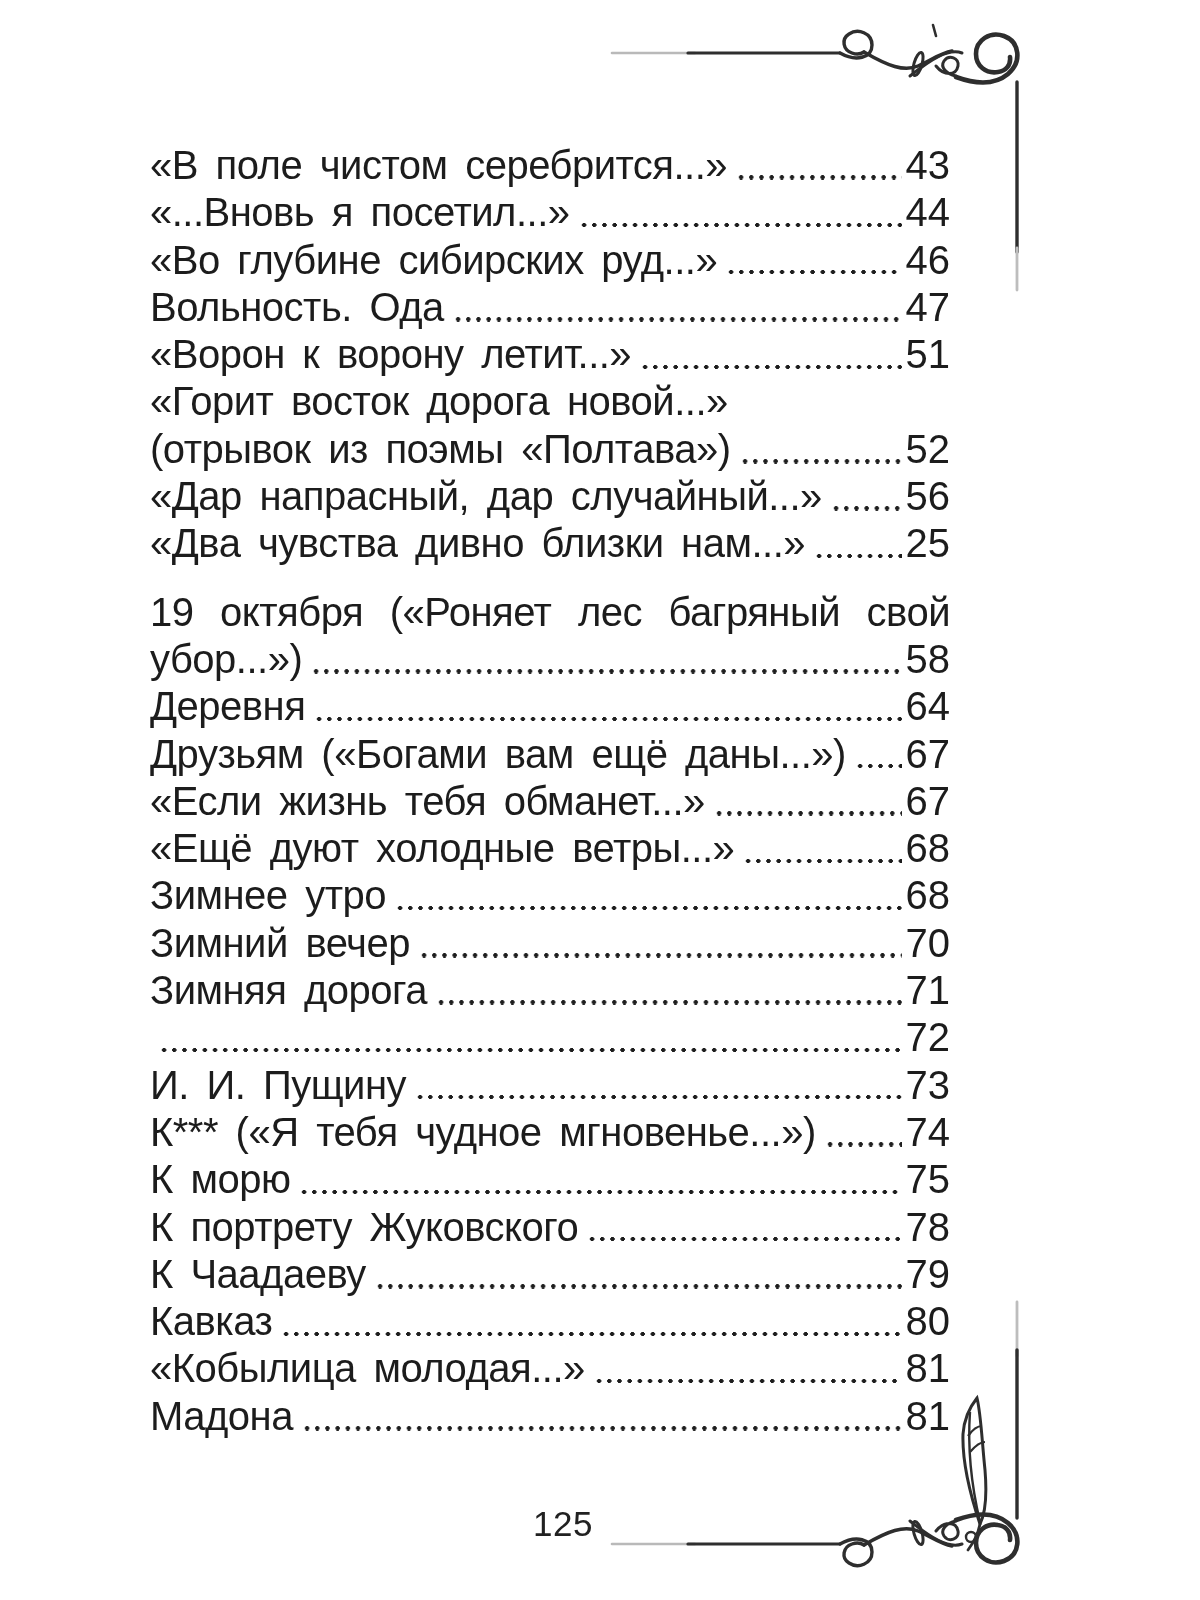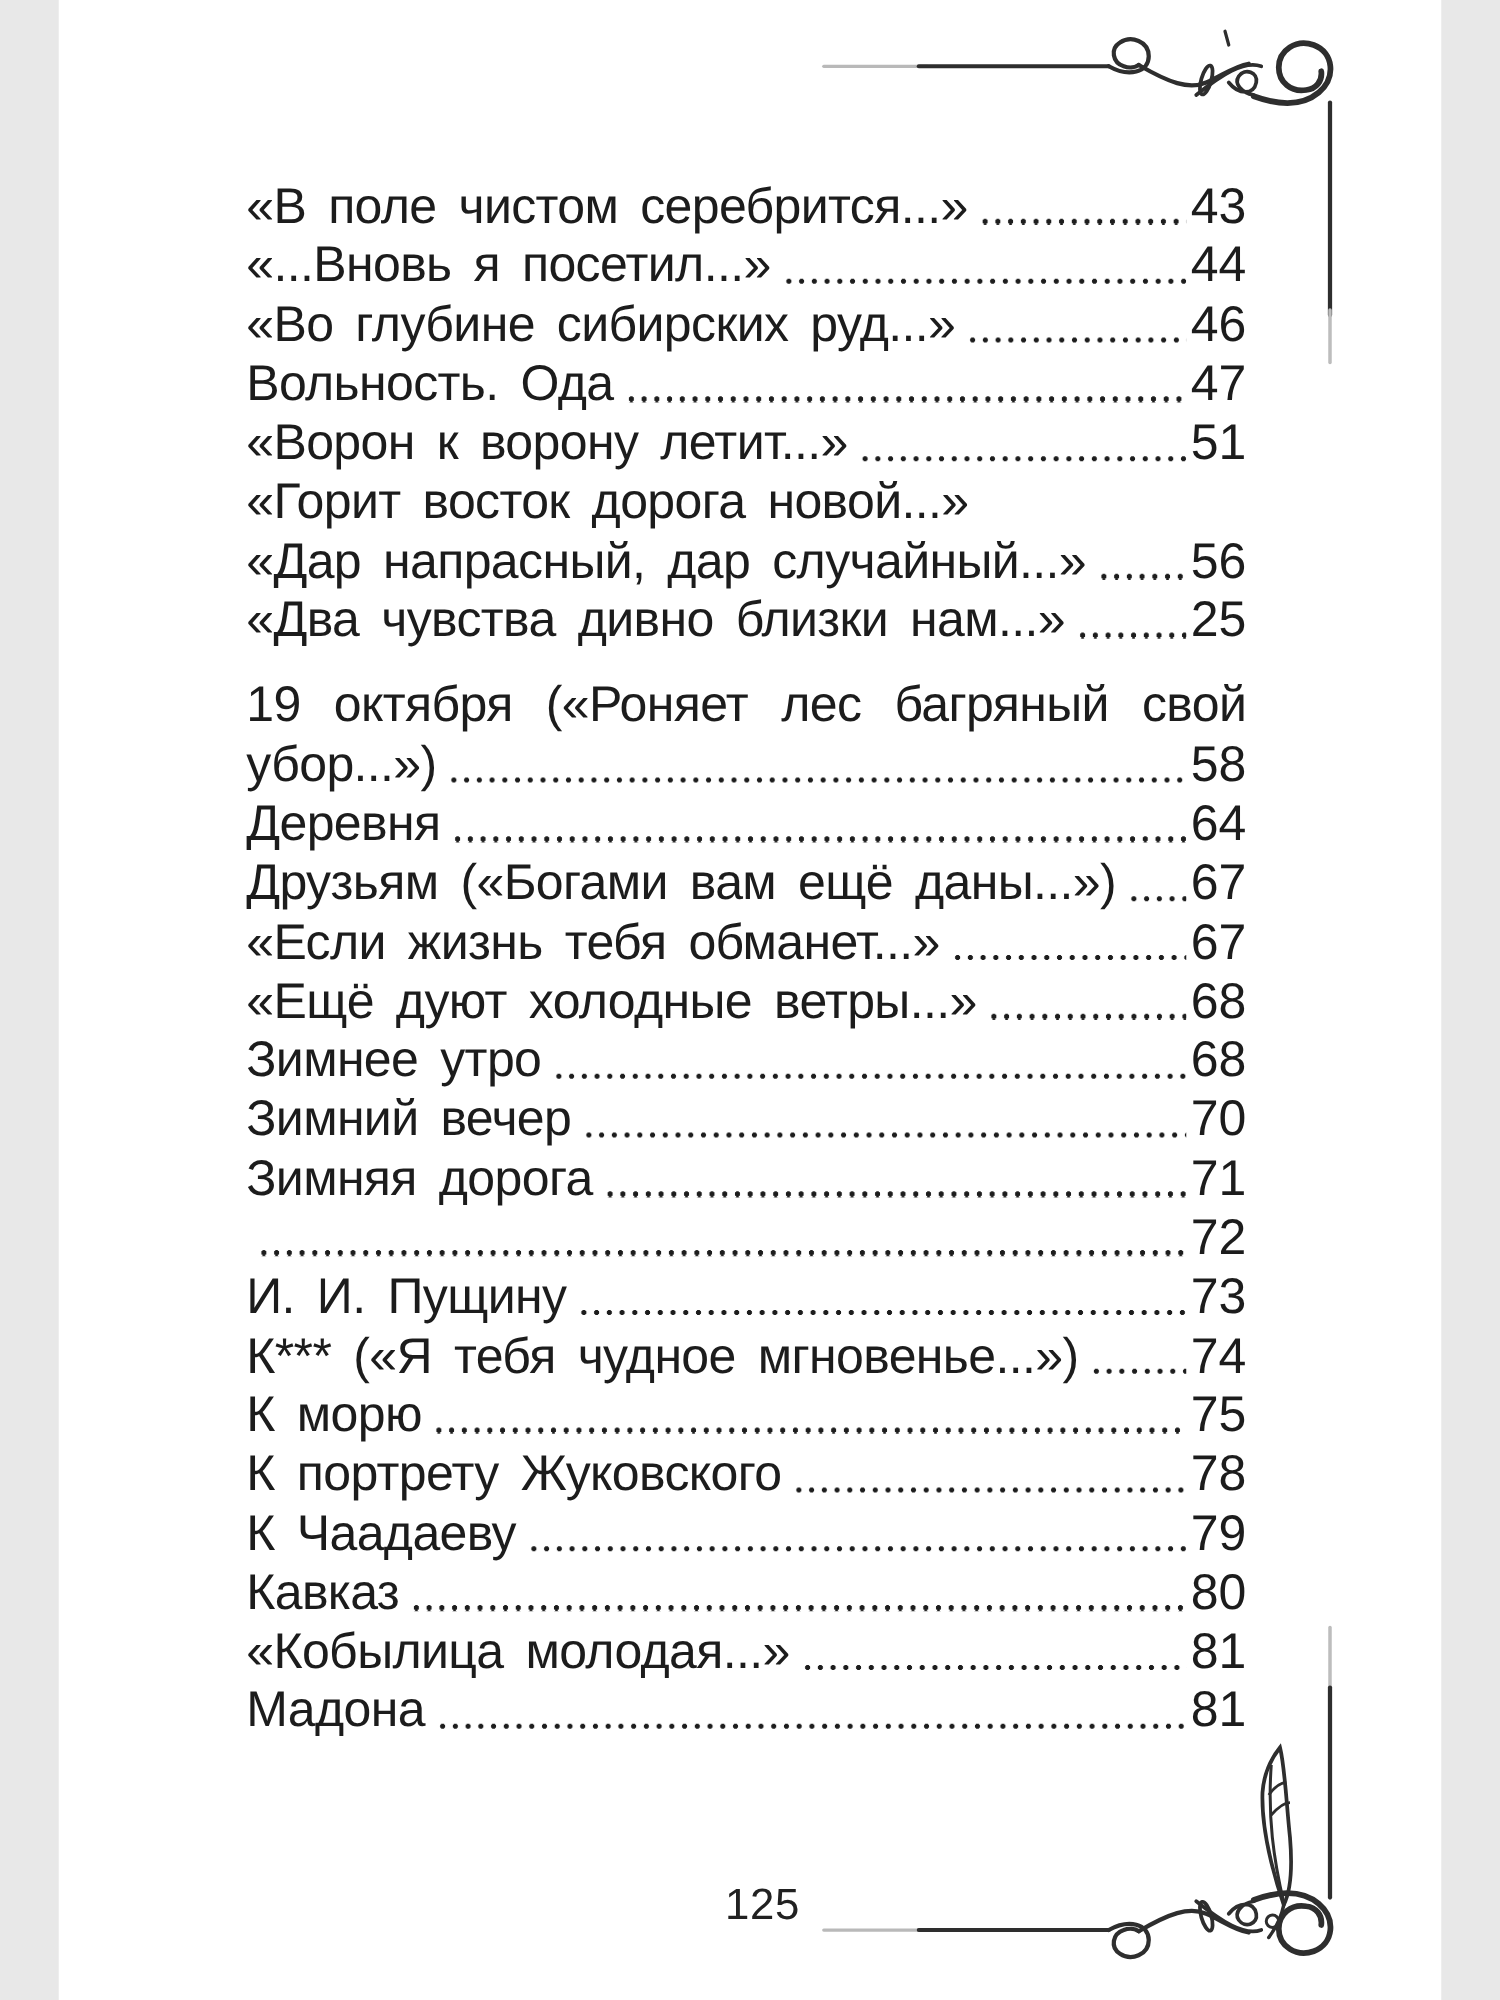--- a/index.html
+++ b/index.html
@@ -1,17 +1,17 @@
 <!DOCTYPE html>
 <html><head>
 <meta charset="utf-8">
 <style>
   html,body { margin:0; padding:0; background:#e8e8e8; }
   .page {
-    position:relative; width:1106px; height:1600px; margin:0 auto;
+    position:relative; width:1200px; height:1600px; margin:0 auto;
     background:#ffffff; overflow:hidden;
     font-family:"Liberation Sans", sans-serif;
     color:#1c1c1c;
   }
   
   .toc {
     position:absolute; left:150px; top:142px; width:800px;
     font-size:40px; line-height:47.3px;
     letter-spacing:-0.5px; word-spacing:7px;
   }
@@ -106,20 +106,25 @@
       <span class="t">«Ворон к ворону летит...»</span>
       <span class="dots"></span>
       <span class="p">51</span>
     </div>
 
     <div class="row cont">
       <span class="t">«Горит восток дорога новой...»</span>
 
     </div>
 
+    <div class="row">
+      <span class="t">(отрывок из поэмы «Полтава»)</span>
+      <span class="dots"></span>
+      <span class="p">52</span>
+    </div>
 
     <div class="row">
       <span class="t">«Дар напрасный, дар случайный...»</span>
       <span class="dots"></span>
       <span class="p">56</span>
     </div>
 
     <div class="row">
       <span class="t">«Два чувства дивно близки нам...»</span>
       <span class="dots"></span>

